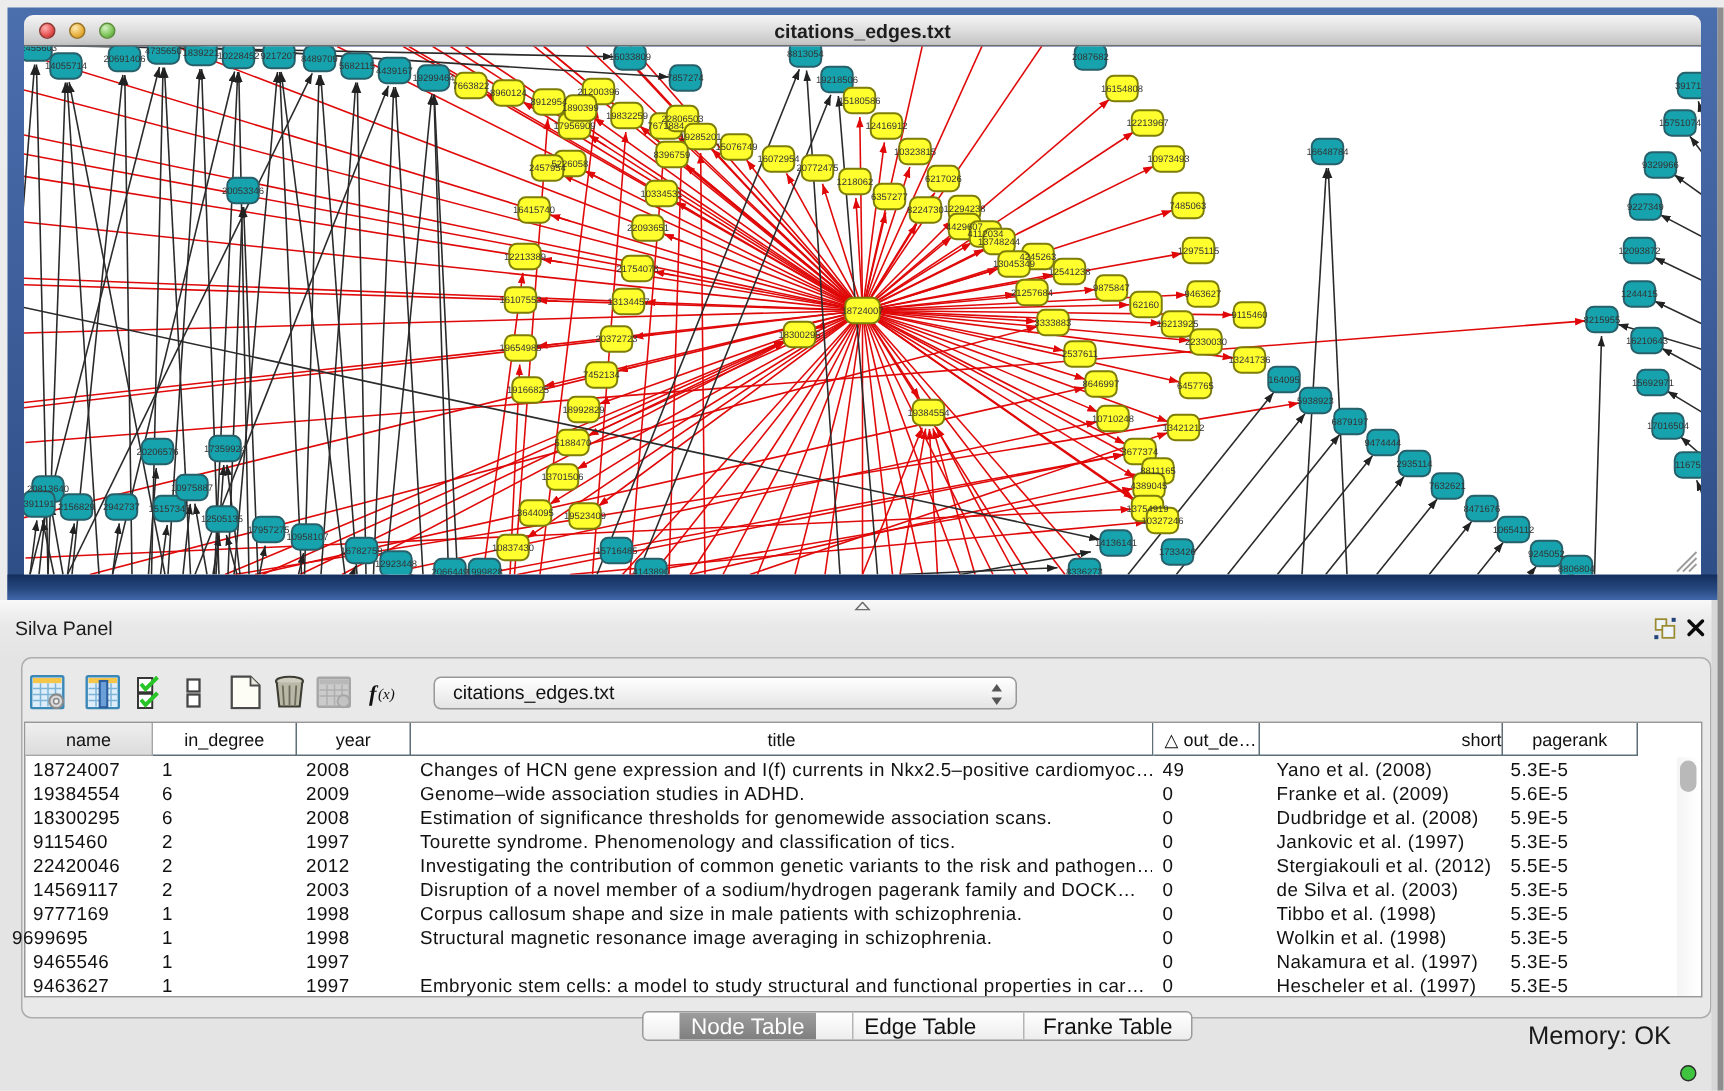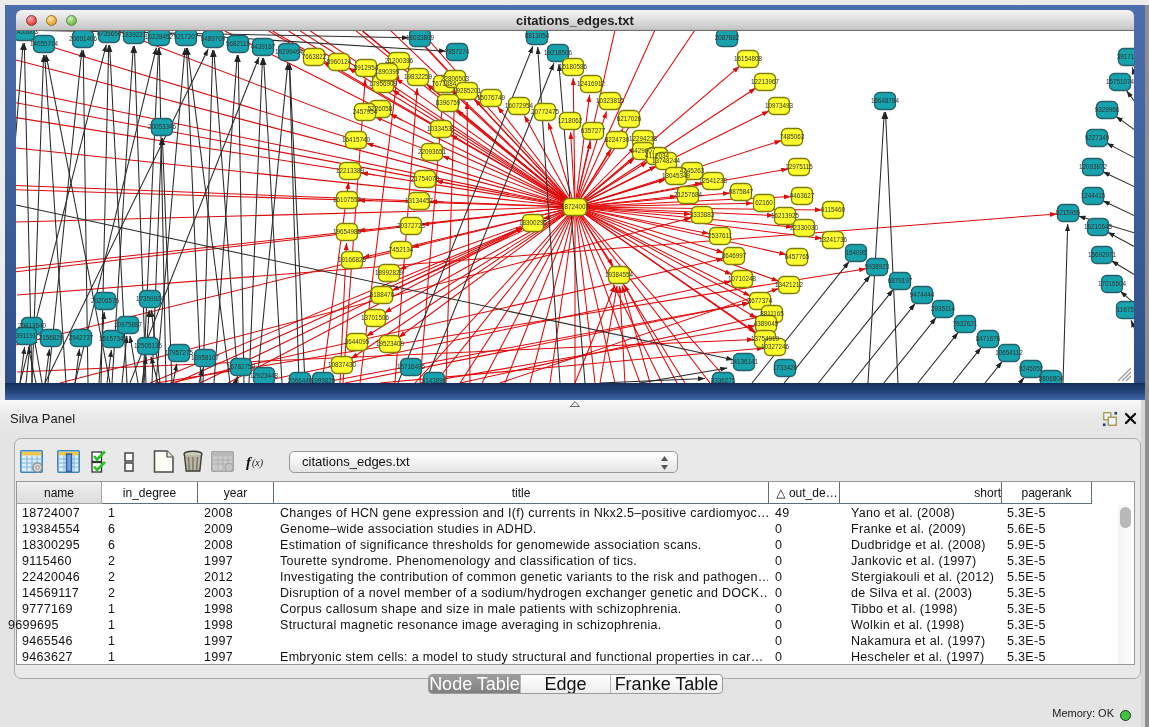--- a/index.html
+++ b/index.html
@@ -30,22 +30,22 @@
 #tablewrap { position:absolute; left:16px; top:481px; width:1119px; height:184px;
   background:#fff; border:1px solid #979797; }
 .hc { position:absolute; top:482px; height:22px; background:#ffffff;
   border-right:1px solid #5f6f78; border-bottom:1px solid #5f6f78;
   font-size:12px; color:#111; text-align:center; line-height:22px; }
 .row { position:absolute; left:0; width:1119px; height:16px; font-size:12.5px; color:#111; letter-spacing:0.3px; }
 .row span { position:absolute; top:1px; white-space:nowrap; overflow:hidden; }
 #tabs { position:absolute; left:428px; top:674px; height:20px; border:1px solid #9b9b9b;
   border-radius:4px; overflow:hidden; display:flex;
   background:linear-gradient(180deg,#ffffff,#ededed); }
-.seg { font-size:18px; line-height:19px; text-align:center; color:#111; }
-#memory { position:absolute; right:35px; top:707px; font-size:11px; color:#1a1a1a;margin-left:30px; }
+.seg { font-size:15px; line-height:19px; text-align:center; color:#111;margin-left:24px; }
+#memory { position:absolute; right:35px; top:681px; font-size:17px; color:#1a1a1a;margin-left:30px; }
 #memdot { position:absolute; left:1120px; top:710px; width:11px; height:11px;
   border-radius:50%; background:#3ec43e; border:1px solid #2c2c2c; }
 #rstrip1 { position:absolute; left:1141px; top:400px; width:4px; height:327px; background:#d7d7d7; }
 #rstrip2 { position:absolute; left:1145px; top:5px; width:4px; height:722px; background:#8e8e8e; }
 </style></head>
 <body>
 <div id="desktop"></div>
 <div id="dbottom"></div>
 <div id="win">
   <div id="canvas"></div>
@@ -724,21 +724,21 @@
     <span style="left:204px">2012</span>
     <span style="left:280px;width:488px">Investigating the contribution of common genetic variants to the risk and pathogen…</span>
     <span style="left:775px">0</span>
     <span style="left:851px">Stergiakouli et al. (2012)</span>
     <span style="left:1007px">5.5E-5</span>
   </div>
 <div class="row" style="top:585px">
     <span style="left:22px">14569117</span>
     <span style="left:108px">2</span>
     <span style="left:204px">2003</span>
-    <span style="left:280px;width:488px">Disruption of a novel member of a sodium/hydrogen exchanger genetic and DOCK…</span>
+    <span style="left:280px;width:488px">Disruption of a novel member of a sodium/hydrogen pagerank family and DOCK…</span>
     <span style="left:775px">0</span>
     <span style="left:851px">de Silva et al. (2003)</span>
     <span style="left:1007px">5.3E-5</span>
   </div>
 <div class="row" style="top:601px">
     <span style="left:22px">9777169</span>
     <span style="left:108px">1</span>
     <span style="left:204px">1998</span>
     <span style="left:280px;width:488px">Corpus callosum shape and size in male patients with schizophrenia.</span>
     <span style="left:775px">0</span>

